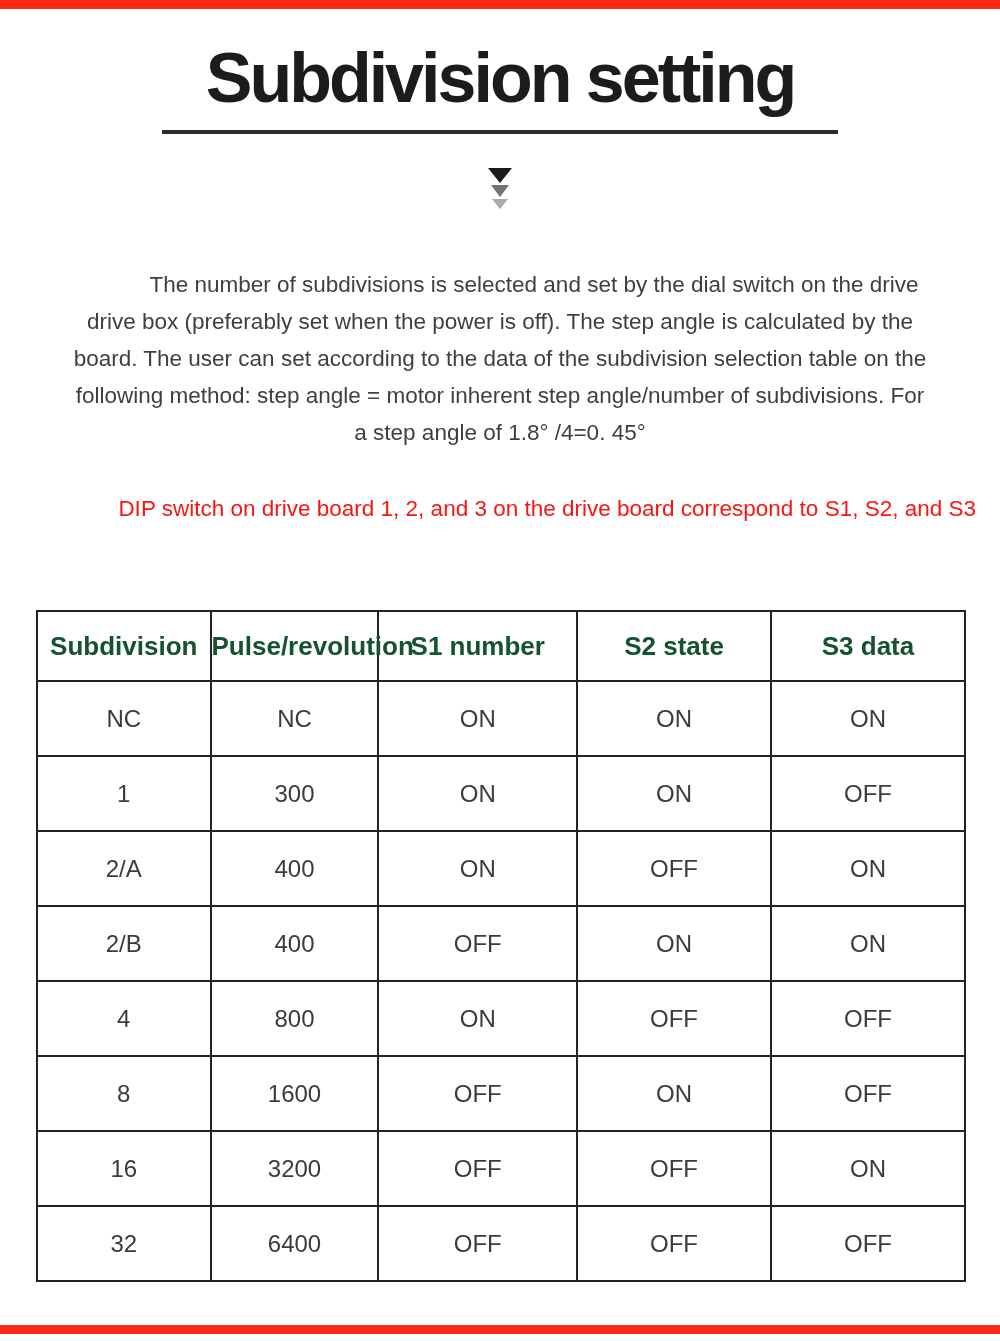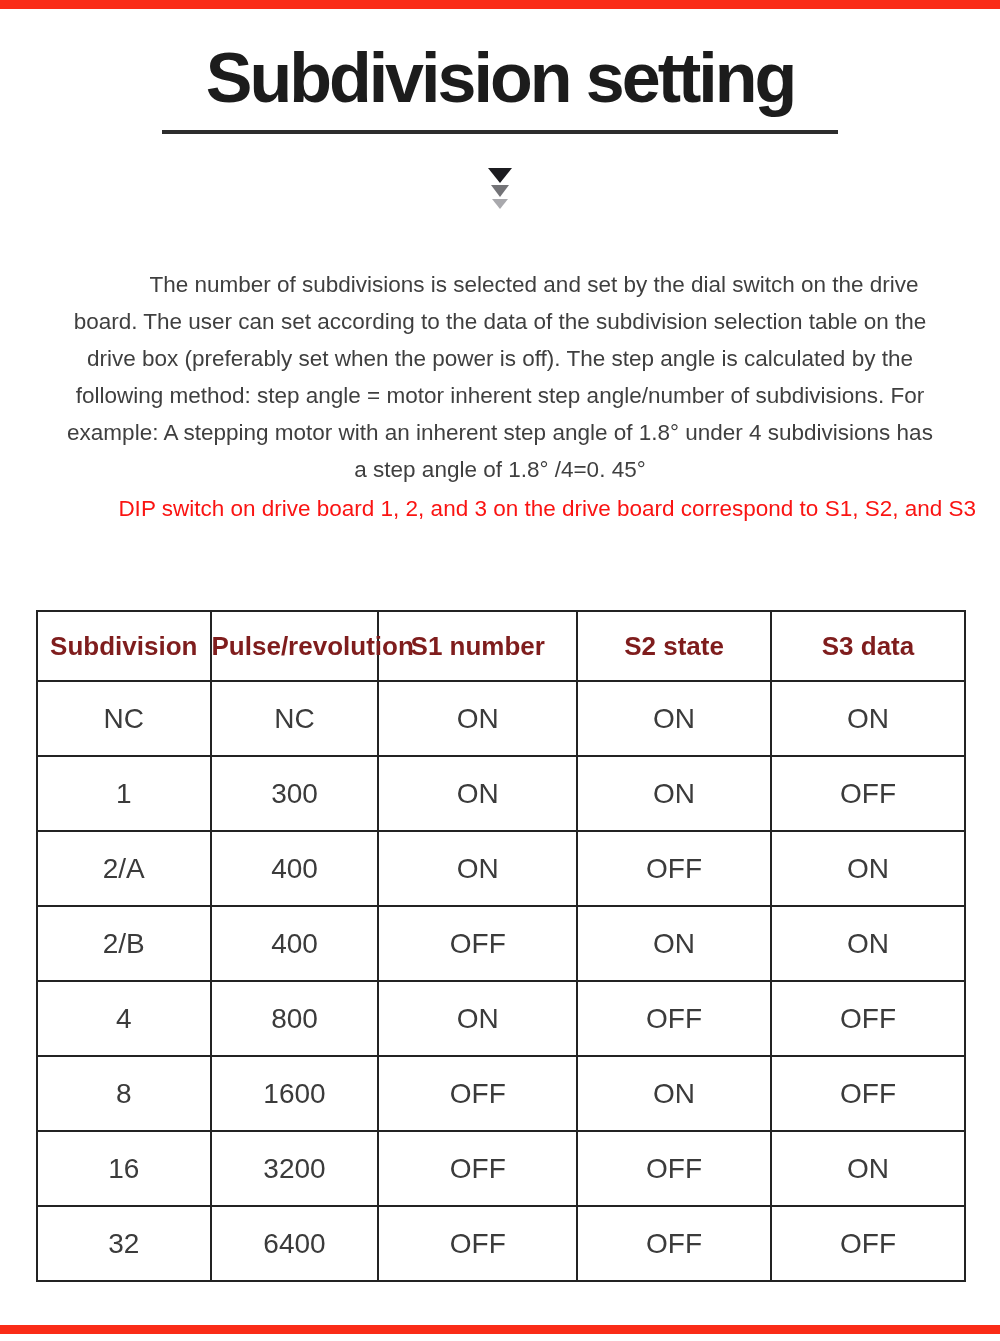--- a/index.html
+++ b/index.html
@@ -43,24 +43,24 @@
   }
   .note .line { white-space:nowrap;text-align:right; }
 
   table.subdiv {
     position:absolute; top:610px; left:36px; width:930px;
     border-collapse:collapse; table-layout:fixed; text-align:center;
     background:#ffffff;
   }
   table.subdiv th, table.subdiv td { border:2px solid #232323; padding:0; }
   table.subdiv thead th {
-    height:68px; font-size:26px; font-weight:bold; color:#7f1d1d; line-height:1.18;
+    height:68px; font-size:26px; font-weight:bold; color:#14532d; line-height:1.18;
   }
   table.subdiv tbody td {
-    height:73px; font-size:28px; font-weight:normal; color:#3b3b3b;
+    height:73px; font-size:24px; font-weight:normal; color:#3b3b3b;
   }
   col.c1 { width:18.7%; } col.c2 { width:18.1%; }
   col.c3 { width:21.4%; } col.c4 { width:20.9%; } col.c5 { width:20.9%; }
 </style>
 </head>
 <body>
 
 <div class="page">
 
   <div class="red-bar top"></div>
@@ -69,24 +69,23 @@
   <div class="title-underline"></div>
 
   <div class="arrows">
     <span class="tri t1"></span>
     <span class="tri t2"></span>
     <span class="tri t3"></span>
   </div>
 
   <div class="intro" id="intro">
       <div class="line indent">The number of subdivisions is selected and set by the dial switch on the drive</div>
+      <div class="line">drive box (preferably set when the power is off). The step angle is calculated by the</div>
       <div class="line">board. The user can set according to the data of the subdivision selection table on the</div>
-      <div class="line">drive box (preferably set when the power is off). The step angle is calculated by the</div>
       <div class="line">following method: step angle = motor inherent step angle/number of subdivisions. For</div>
-      <div class="line">example: A stepping motor with an inherent step angle of 1.8° under 4 subdivisions has</div>
       <div class="line">a step angle of 1.8° /4=0. 45°</div>
     </div>
 
   <div class="note" id="note">
       <div class="line">DIP switch on drive board 1, 2, and 3 on the drive board correspond to S1, S2, and S3</div>
     </div>
 
   <table class="subdiv" id="subdiv-table">
     <colgroup>
       <col class="c1">

